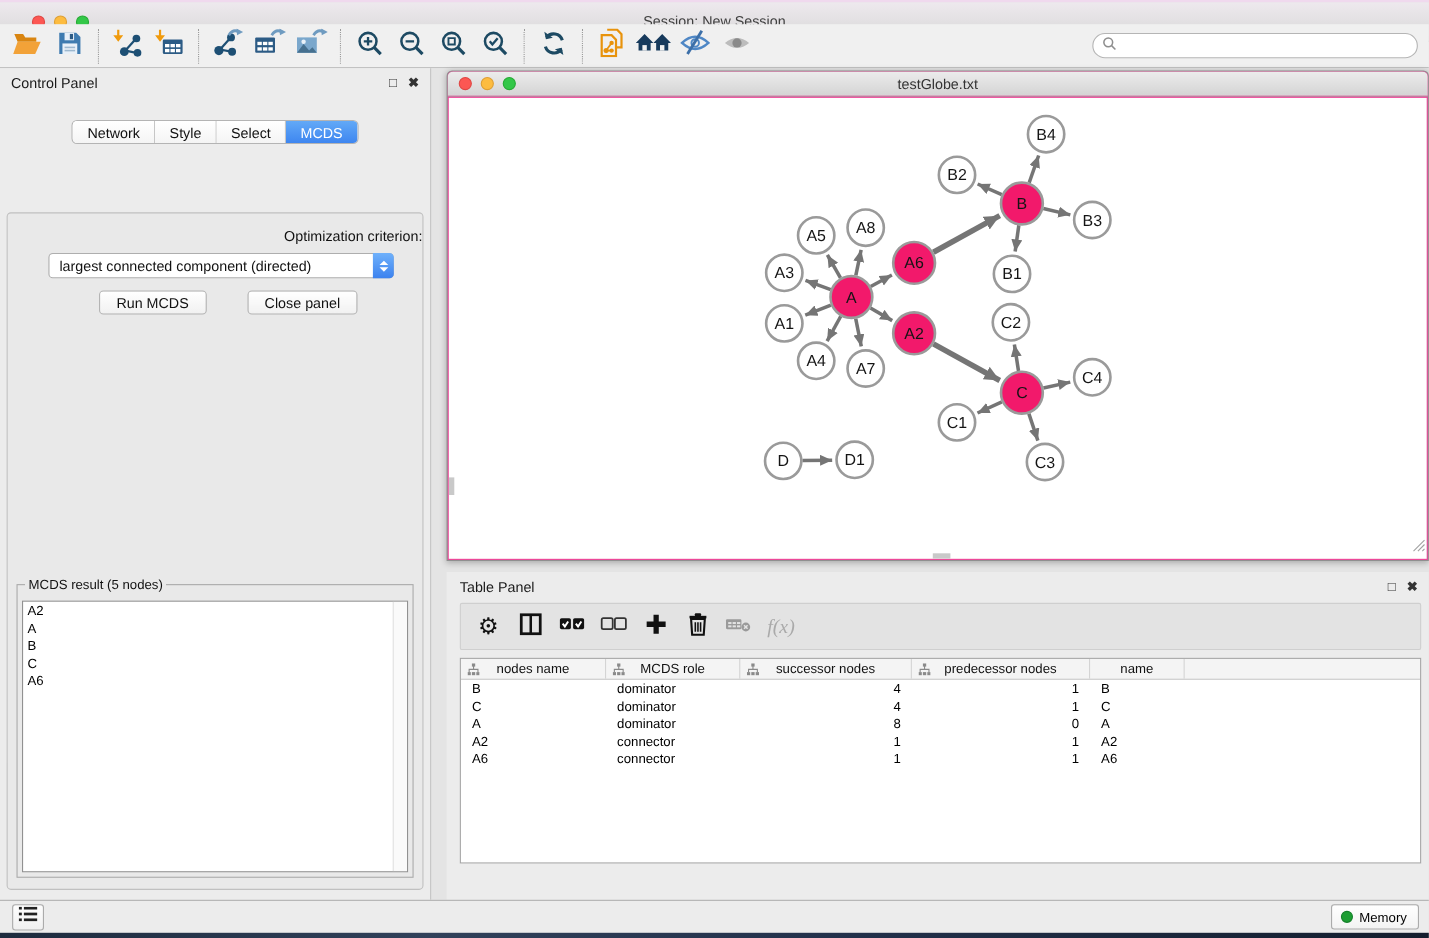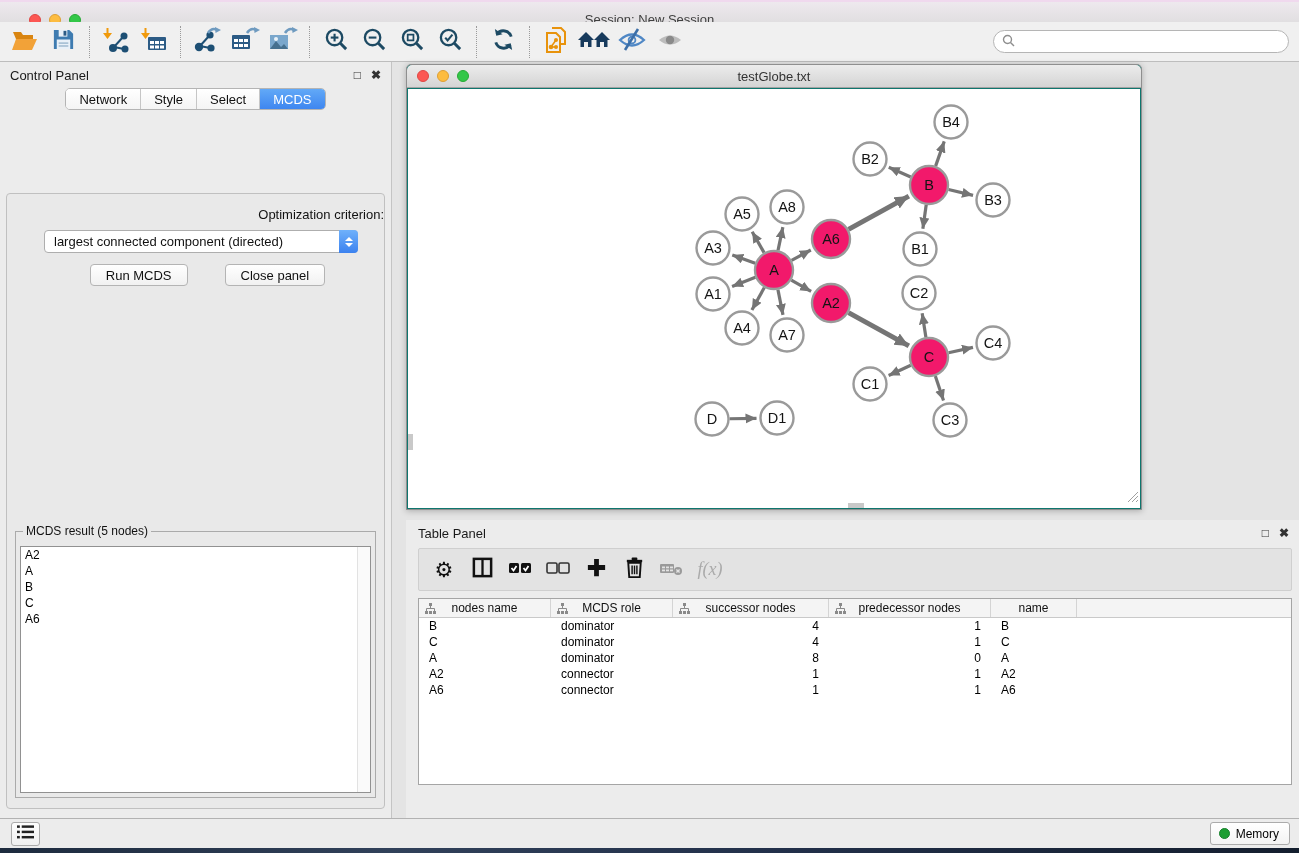--- a/index.html
+++ b/index.html
@@ -56,22 +56,22 @@
     border:1px solid #b4b4b4; border-radius:4px; display:flex; align-items:center;margin-left:24px; }
   .result-fieldset { position:absolute; left:8px; right:8px; top:330px; bottom:10px;
     border:1px solid #aaa; font-size:12px; color:#111; padding:4px; }
   .result-fieldset legend { font-size:12px; padding:0 3px; margin-left:3px; }
   .result-list { position:absolute; left:4px; right:4px; top:8px; bottom:4px; background:#fff;
     border:1px solid #919191; overflow:hidden; }
   .result-scroll { position:absolute; right:0; top:0; bottom:0; width:13px; background:#fafafa; border-left:1px solid #e2e2e2; }
   .list-row { font-size:12px; line-height:16px; padding-left:4px; color:#000; }
 
   
-  .net-window { position:absolute; left:406px; top:2px; width:736px; height:446px;
-    border:1px solid #8f8f8f; border-radius:5px 5px 0 0; background:#0f766e; box-shadow:0 1px 6px rgba(0,0,0,.25); }
+  .net-window { position:absolute; left:406px; top:2px; width:893px; height:446px;
+    border:1px solid #8f8f8f; border-radius:5px 5px 0 0; background:#ec4899; box-shadow:0 1px 6px rgba(0,0,0,.25); }
   .net-titlebar { height:23px; background:linear-gradient(#ececec,#d4d4d4); border-bottom:1px solid #a3a3a3;
     border-radius:5px 5px 0 0; display:flex; align-items:center; position:relative; }
   .net-titlebar .traffic { margin-left:10px; }
   .net-title { position:absolute; left:0; right:0; text-align:center; font-size:13px; color:#333; }
   .net-canvas { position:absolute; left:1px; right:1px; top:24px; bottom:1px; background:#fff; overflow:hidden; }
   .vnub { position:absolute; left:0; top:345px; width:5px; height:16px; background:#c9c9c9; }
   .hnub { position:absolute; left:440px; bottom:0; width:16px; height:5px; background:#c9c9c9; }
   .resize-grip { position:absolute; right:1px; bottom:1px; }
 
   
@@ -278,21 +278,21 @@
 
 <div class="content">
 
   <div class="control-panel">
     <div class="panel-header">
       <span>Control Panel</span>
       <span class="spacer"></span>
       <span class="winbtn">□</span>
       <span class="winbtn" style="font-weight:bold">✖</span>
     </div>
-    <div class="seg-wrap" style="margin-top:0;">
+    <div class="seg-wrap" style="margin-top:21px;">
       <div class="segctl" id="cp-tabs">
           <div class="seg">Network</div>
           <div class="seg">Style</div>
           <div class="seg">Select</div>
           <div class="seg sel">MCDS</div>
         </div>
     </div>
     <div class="cp-body">
       <div class="opt-label">Optimization criterion:</div>
       <div class="dropdown">

